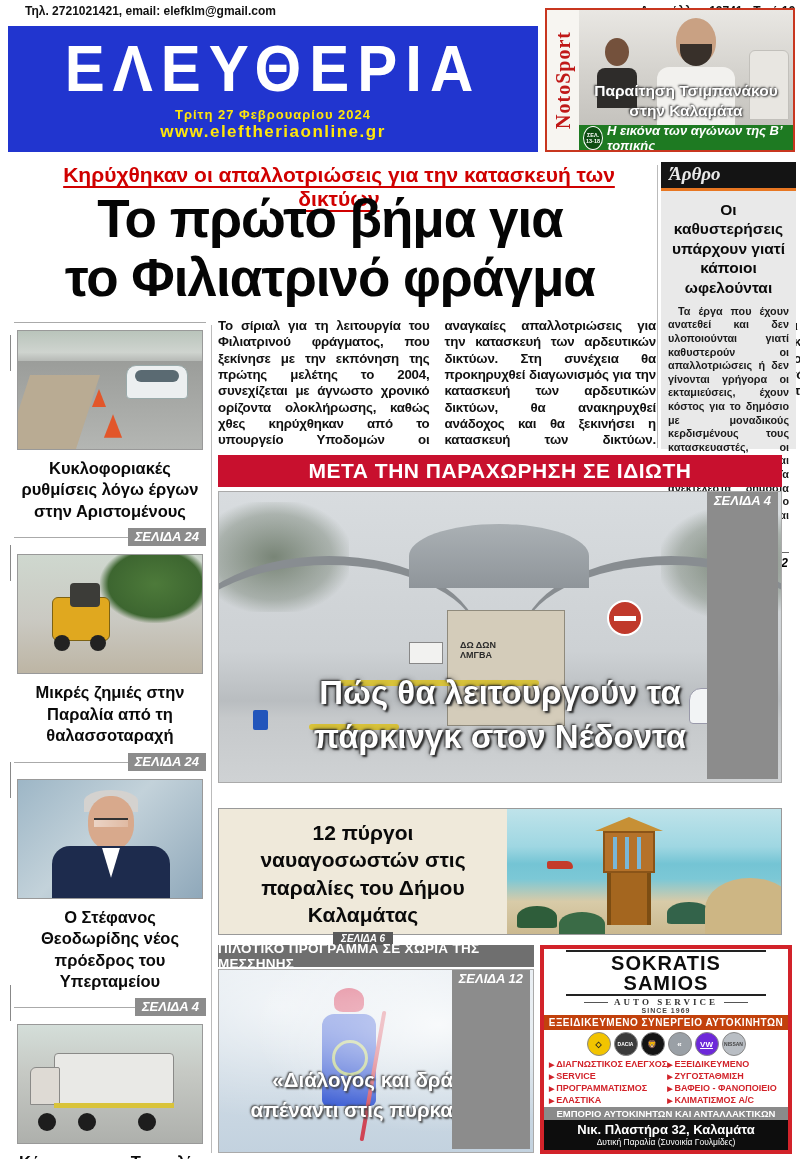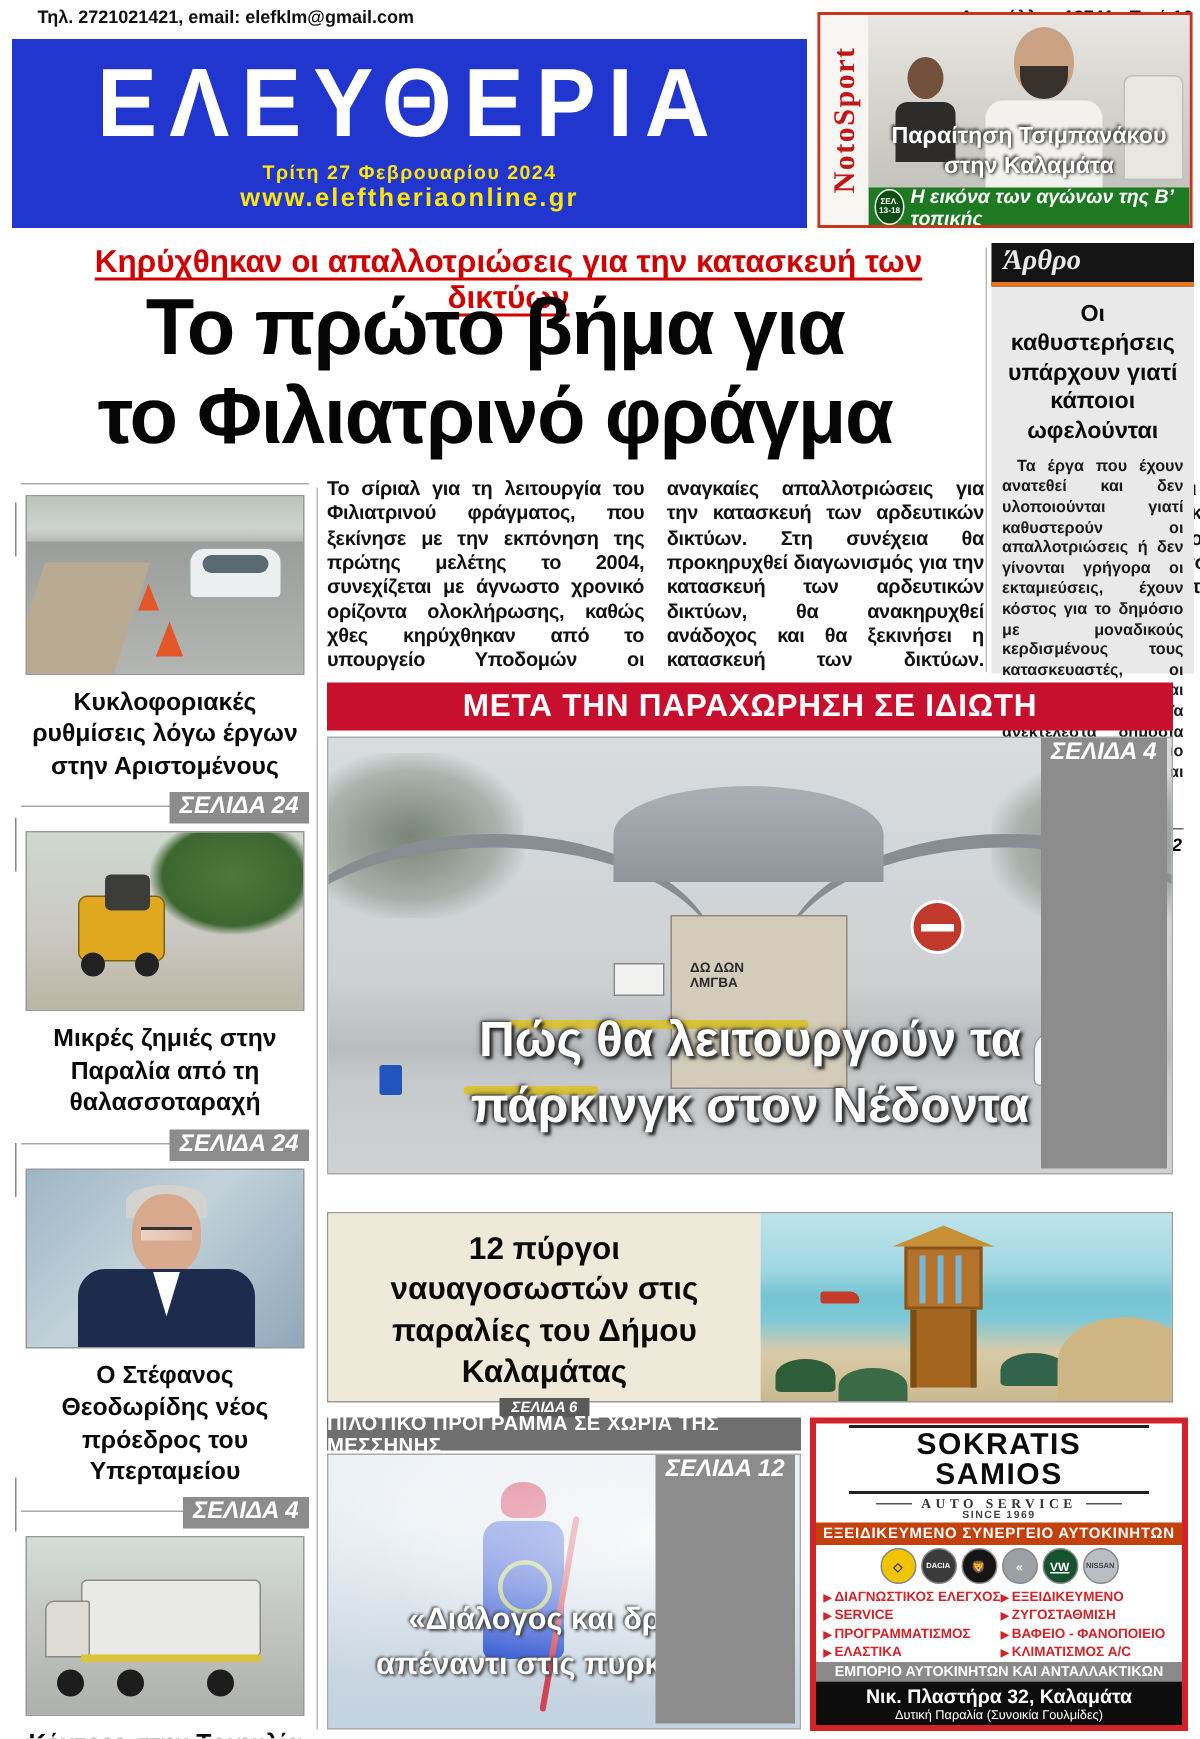--- a/index.html
+++ b/index.html
@@ -61,21 +61,21 @@
                  text-indent:10px; border-bottom:1px solid #666; padding-bottom:2px; }
   .arthro-page { text-align:right; font-weight:bold; font-style:italic; font-size:12px; margin:3px 8px 0; }
 
   
   .vline-s { position:absolute; left:211px; top:325px; width:1px; height:828px; background:#bbb; }
   .sidebar { position:absolute; left:14px; top:322px; width:192px; border-top:1px solid #aaa; padding-top:7px; }
   .s-photo { width:186px; height:120px; margin:0 auto; border:1px solid #999; position:relative; overflow:hidden; }
   .s-caption { font-size:16.5px; font-weight:bold; text-align:center; line-height:1.3; margin:8px 0 6px; color:#0a0a0a; }
   .s-pagebar { position:relative; height:18px; margin-bottom:8px; }
   .s-pagebar .rule { position:absolute; left:0; right:0; top:9px; height:1px; background:#aaa; }
-  .badge { position:absolute; right:0; top:0; background:#8c8c8c; color:#fff; font-size:16px; font-style:italic;
+  .badge { position:absolute; right:0; top:0; background:#8c8c8c; color:#fff; font-size:13px; font-style:italic;
            font-weight:bold; padding:1px 7px 2px; }
   .tickmark { position:absolute; left:10px; width:1px; height:36px; background:#888; }
 
   
   .ph-road { background:linear-gradient(180deg,#b9c4bb 0%,#cfd4cf 18%,#a7a9a6 30%,#8f918f 100%); }
   .ph-road .strip { position:absolute; left:0; top:30px; right:0; bottom:0; background:linear-gradient(180deg,#9b9d9a,#b4b6b3); }
   .ph-road .dirt { position:absolute; left:0; top:44px; width:70px; bottom:0; background:#b9ab93; transform:skewX(-18deg); }
   .cone { position:absolute; width:0; height:0; border-left:7px solid transparent; border-right:7px solid transparent; border-bottom:18px solid #e2562a; }
   .ph-road .car { position:absolute; right:14px; top:34px; width:62px; height:34px; background:#eceff0; border-radius:10px 10px 4px 4px; border:1px solid #9aa; }
   .ph-road .car::after { content:""; position:absolute; left:8px; top:4px; right:8px; height:12px; background:#5a6a72; border-radius:6px; }
@@ -380,21 +380,21 @@
     <div class="ad-sub">
         <span>AUTO SERVICE</span>
       </div>
     <div class="ad-since">SINCE 1969</div>
     <div class="ad-blackbar">ΕΞΕΙΔΙΚΕΥΜΕΝΟ ΣΥΝΕΡΓΕΙΟ ΑΥΤΟΚΙΝΗΤΩΝ</div>
     <div class="ad-logos">
       <span class="lg" style="background:#f2c400; color:#222;">◇</span>
       <span class="lg" style="background:#3b3b3b; font-size:5px;">DACIA</span>
       <span class="lg" style="background:#141414;">🦁</span>
       <span class="lg" style="background:#9aa0a6; color:#fff;">«</span>
-      <span class="lg" style="background:#14532d;text-decoration:underline;">VW</span>
+      <span class="lg" style="background:#6d28d9;text-decoration:underline;">VW</span>
       <span class="lg" style="background:#b9bec4; color:#444; font-size:5px;">NISSAN</span>
     </div>
     <div class="ad-list">
       <div class="ad-col">
         <div class="ad-item">ΔΙΑΓΝΩΣΤΙΚΟΣ ΕΛΕΓΧΟΣ</div>
         <div class="ad-item">SERVICE</div>
         <div class="ad-item">ΠΡΟΓΡΑΜΜΑΤΙΣΜΟΣ</div>
         <div class="ad-item">ΕΛΑΣΤΙΚΑ</div>
       </div>
       <div class="ad-col">

